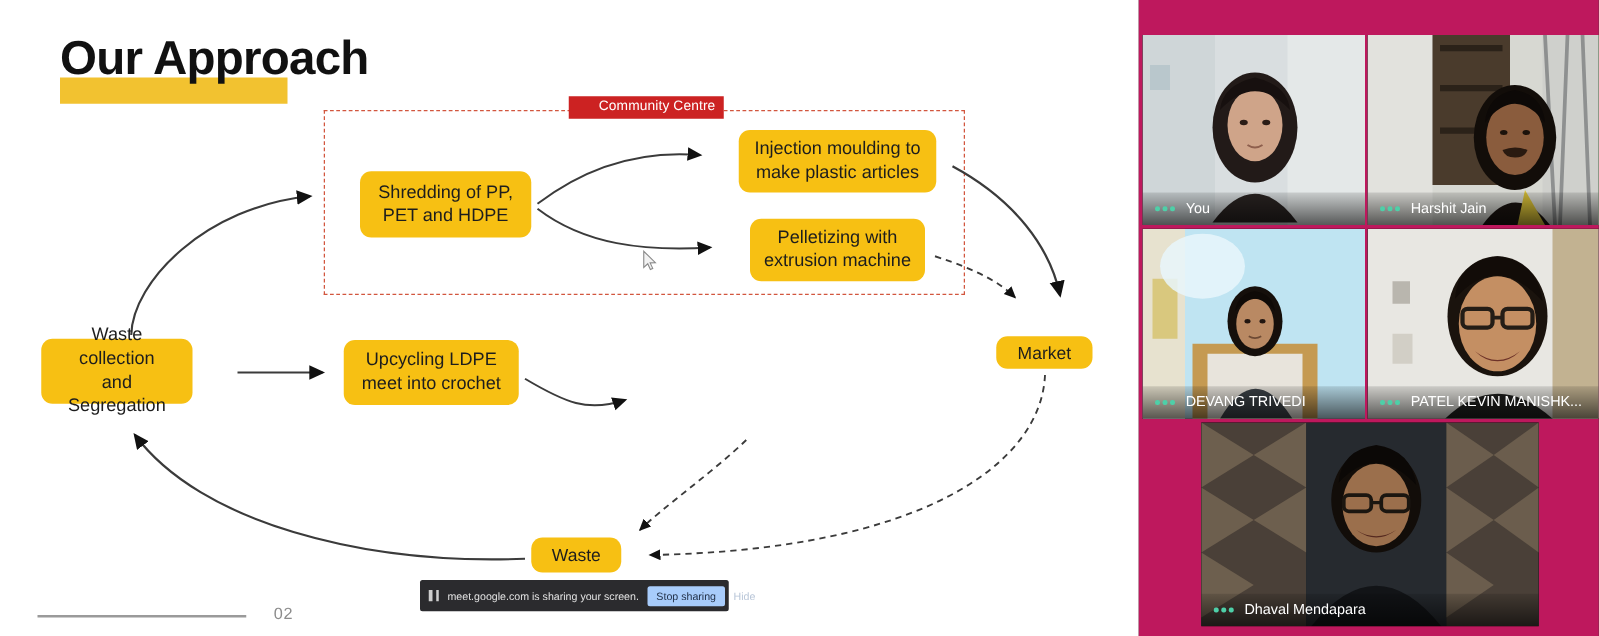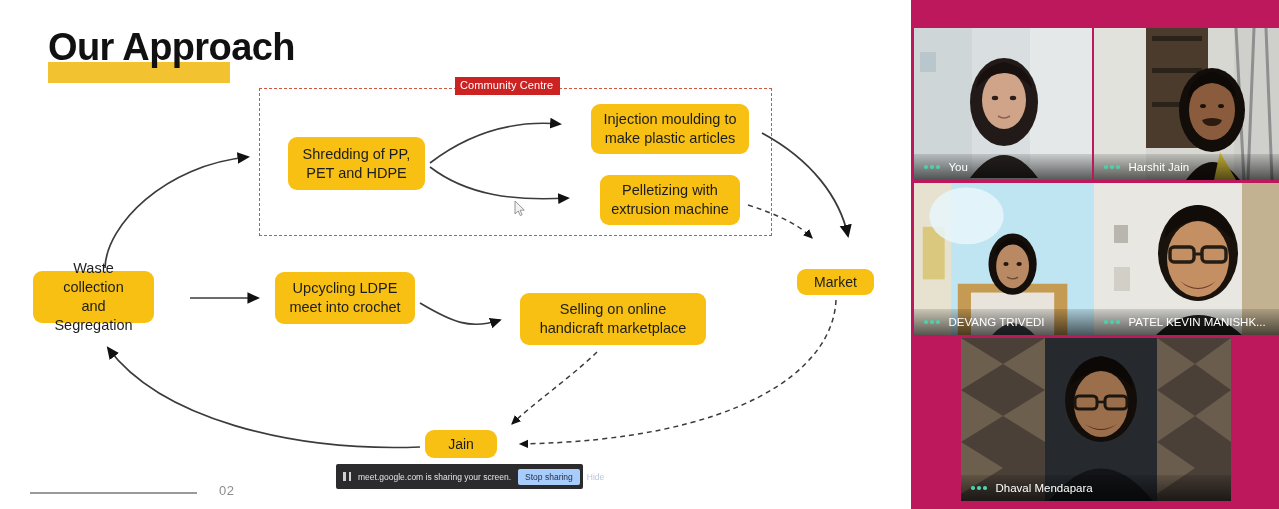--- a/index.html
+++ b/index.html
@@ -32,21 +32,21 @@
   
   .cc-box{
     position:absolute;left:259px;top:88px;width:513px;height:148px;
     border:1.6px dashed #D2563E;
     box-sizing:border-box;
   }
   .cc-badge{
     position:absolute;left:455px;top:77px;
     background:#CC2222;color:#fff;
     font-size:11px;line-height:15px;
-    padding:1px 7px 2px 5px;
+    padding:1px 7px 2px 24px;
     white-space:nowrap;
     letter-spacing:.1px;
   }
 
   
   .node{
     position:absolute;
     background:#F7C013;
     border-radius:9px;
     color:#1d1d1d;
@@ -130,21 +130,21 @@
   .dots{display:flex;gap:2.5px;flex:0 0 auto;}
   .dots i{width:3.5px;height:3.5px;border-radius:50%;background:#4ECFA8;display:block;}
   .pname{
     color:#fff;font-size:11.5px;white-space:nowrap;overflow:hidden;
     text-overflow:ellipsis;max-width:230px;
   }
 
   
   .t-you    {left:3px;  top:28px;  width:178px; height:152px;}
   .t-harshit{left:183px;top:28px;  width:185px; height:152px;}
-  .t-devang {left:3px;  top:183px; width:178px; height:152px;padding-left:17px;}
+  .t-devang {left:3px;  top:183px; width:178px; height:152px;}
   .t-kevin  {left:183px;top:183px; width:185px; height:152px;}
   .t-dhaval {left:50px; top:338px; width:270px; height:163px;}
 </style>
 </head>
 <body>
 
 <div id="app">
 
   <div id="slide">
 
@@ -190,24 +190,22 @@
     <div class="node n-shred" style="white-space:pre-line">Shredding of PP,
 PET and HDPE</div>
     <div class="node n-inject" style="white-space:pre-line">Injection moulding to
 make plastic articles</div>
     <div class="node n-pellet" style="white-space:pre-line">Pelletizing with
 extrusion machine</div>
     <div class="node n-waste-c" style="white-space:pre-line">Waste collection
 and Segregation</div>
     <div class="node n-upcycle" style="white-space:pre-line">Upcycling LDPE
 meet into crochet</div>
-    <div class="node n-selling" style="white-space:pre-line">Selling on online
-handicraft marketplace</div>
     <div class="node n-market">Market</div>
-    <div class="node n-waste">Jain</div>
+    <div class="node n-waste">Waste</div>
 
     <div class="foot-rule"></div>
     <div class="foot-num">02</div>
 
     <svg class="cursor" viewBox="0 0 12 18">
       <path d="M1,1 L1,14 L4.2,11 L6.3,15.6 L8.2,14.7 L6.1,10.3 L10.3,10.1 z" fill="#f2f2f2" stroke="#8b8b8b" stroke-width="0.9"></path>
     </svg>
 
     <div class="share-bar">
       <div class="share-pause">

